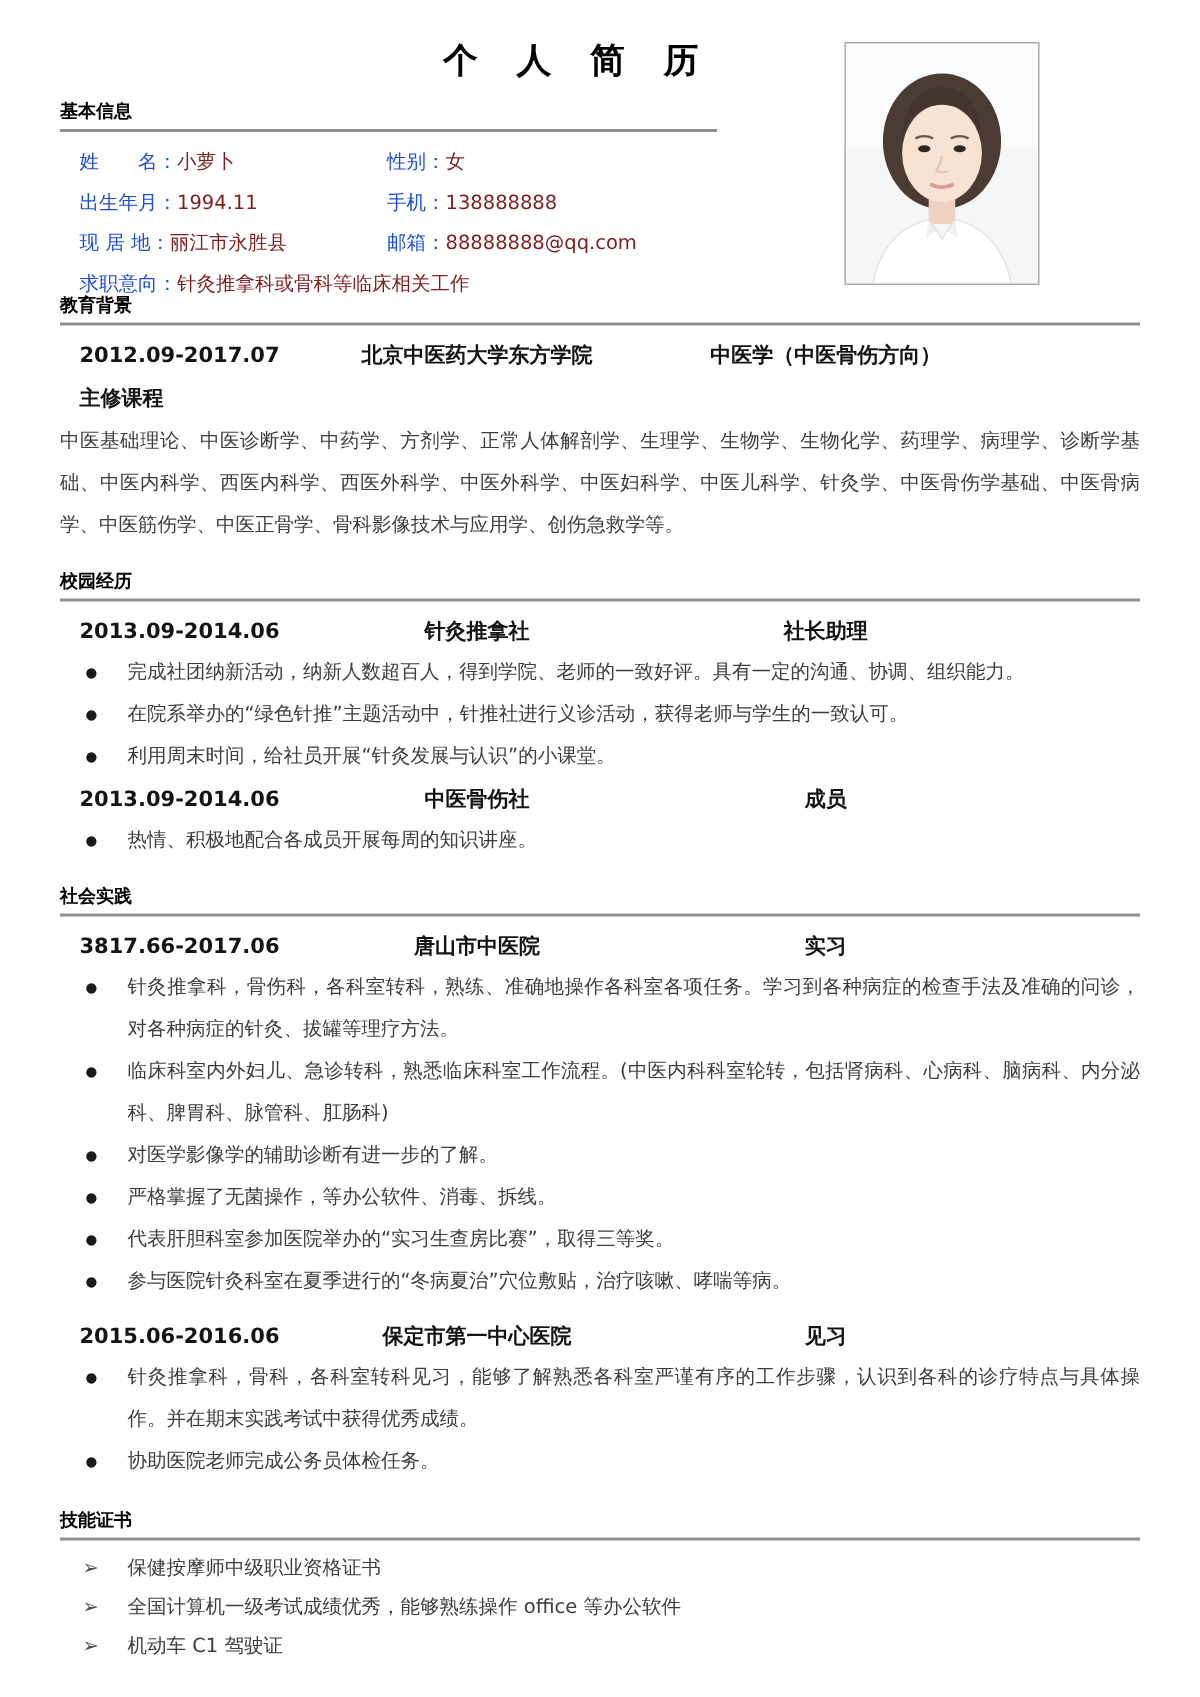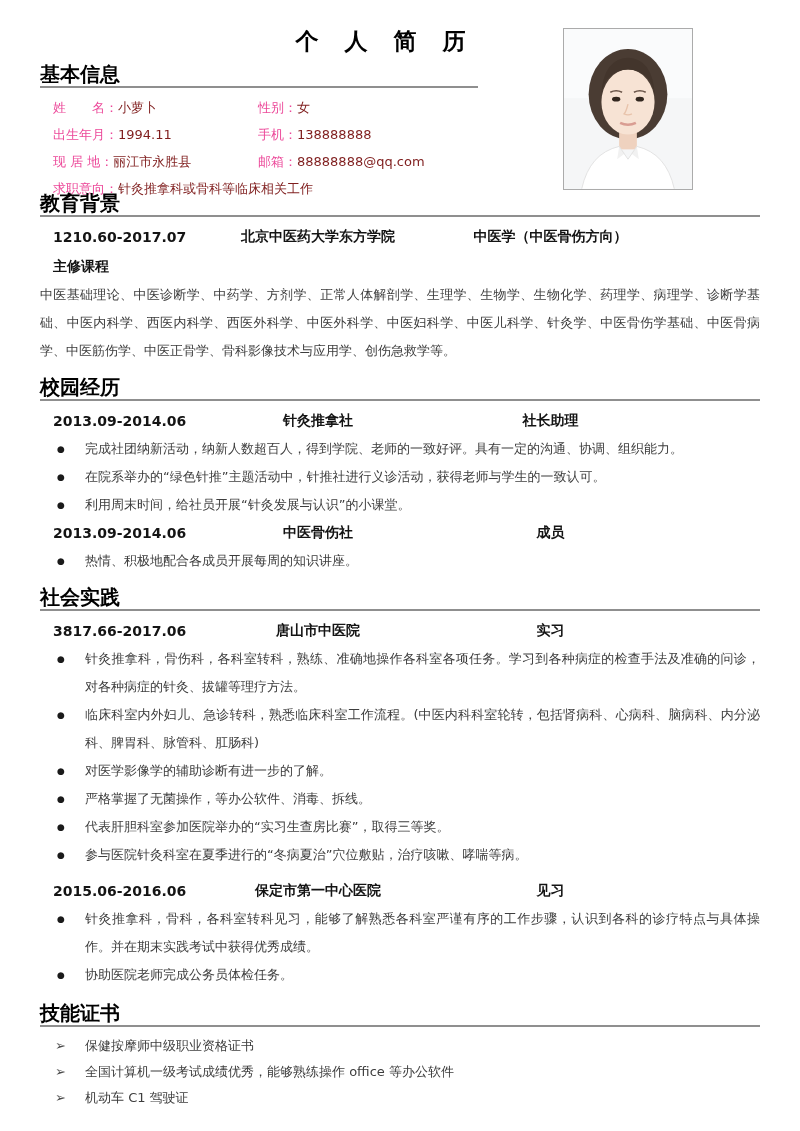--- a/index.html
+++ b/index.html
@@ -11,31 +11,31 @@
     color:#3d3d3d; font-size:13px; overflow:hidden;
   }
   .doc-title {
     width:690px; text-align:center;
     font-size:23px; font-weight:bold; color:#000;
     letter-spacing:9px; line-height:26px;
     margin:2px 0 10px 0;
   }
   .section { margin-top:0; }
   .section-header {
-    font-size:20px; font-weight:bold; color:#000;
+    font-size:12px; font-weight:bold; color:#000;
     line-height:20px; padding-bottom:2px;
     border-bottom:2px solid #8f8f8f;
   }
   .section-header.narrow { width:438px; }
   
   .info-rows { padding:6px 0 0 13px; }
   .info-row { display:flex; height:27px; align-items:center; }
   .info-pair { width:205px; white-space:nowrap; }
   .info-pair.wide { width:auto; }
-  .lbl { color:#ec4899;margin-top:28px; }
+  .lbl { color:#1d4ed8;margin-top:28px; }
   .val { color:#7f1d1d; }
   
   .entry-row {
     display:grid; grid-template-columns:150px 230px 235px 1fr;
     padding-left:13px; align-items:center; height:28px;
     font-weight:bold; font-size:14px; color:#141414;
   }
   .entry-row .org { text-align:center; }
   .entry-row .role { text-align:center; }
   
@@ -113,21 +113,21 @@
       </div>
       <div class="info-row">
         <div class="info-pair wide"><span class="lbl">求职意向：</span><span class="val">针灸推拿科或骨科等临床相关工作</span></div>
       </div>
     </div>
   </div>
 
   <div class="section sec-edu">
     <div class="section-header">教育背景</div>
     <div class="entry-row row-gap">
-      <span class="period">1210.60-2017.07</span>
+      <span class="period">2012.09-2017.07</span>
       <span class="org">北京中医药大学东方学院</span>
       <span class="role">中医学（中医骨伤方向）</span>
       <span></span>
     </div>
     <div class="courses-title">主修课程</div>
     <div class="courses-text">中医基础理论、中医诊断学、中药学、方剂学、正常人体解剖学、生理学、生物学、生物化学、药理学、病理学、诊断学基础、中医内科学、西医内科学、西医外科学、中医外科学、中医妇科学、中医儿科学、针灸学、中医骨伤学基础、中医骨病学、中医筋伤学、中医正骨学、骨科影像技术与应用学、创伤急救学等。</div>
   </div>
 
   <div class="section sec-campus">
     <div class="section-header">校园经历</div>

